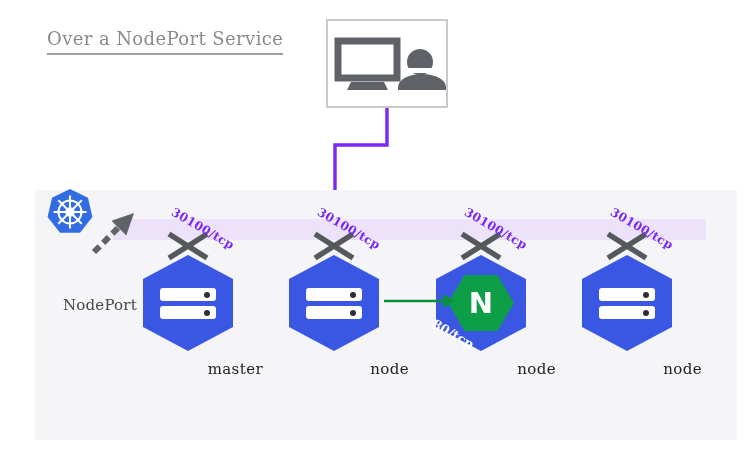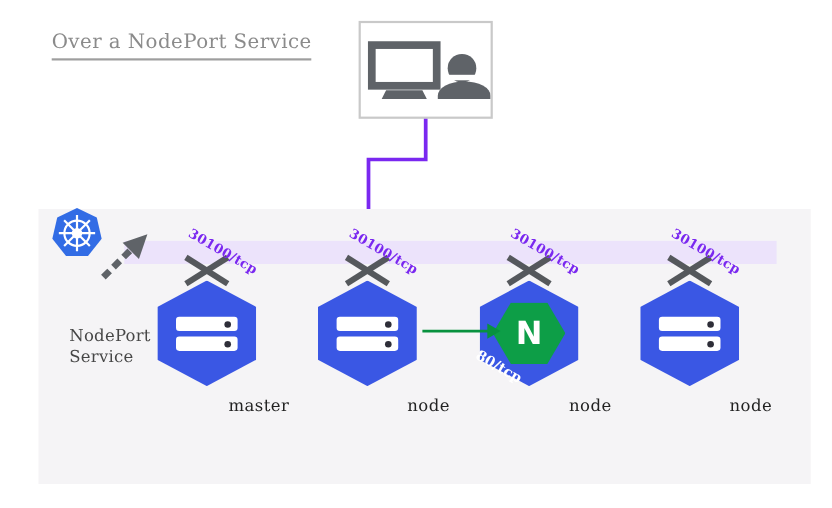--- a/index.html
+++ b/index.html
@@ -96,21 +96,20 @@
     <circle cx="24" cy="24" r="4.8" fill="#fff"></circle>
   </svg>
 
   <svg class="ne-arrow" width="52" height="52" viewBox="0 0 52 52">
     <line x1="6" y1="46" x2="30" y2="22" stroke="#5f6368" stroke-width="6" stroke-dasharray="8 5"></line>
     <polygon points="46,7 23.5,14.7 38.3,29.5" fill="#5f6368"></polygon>
   </svg>
 
   <div class="svc-label">
     <div>NodePort</div>
-    <div>Service</div>
   </div>
 
   <div id="nodes">
       <div class="node" style="left: 113px;">
     <svg class="xmark" width="44" height="30" viewBox="0 0 44 30">
       <line x1="3" y1="3" x2="41" y2="27" stroke="#55585c" stroke-width="5.5"></line>
       <line x1="41" y1="3" x2="3" y2="27" stroke="#55585c" stroke-width="5.5"></line>
     </svg>
     <div class="port">30100/tcp</div>
     <div class="hex">

